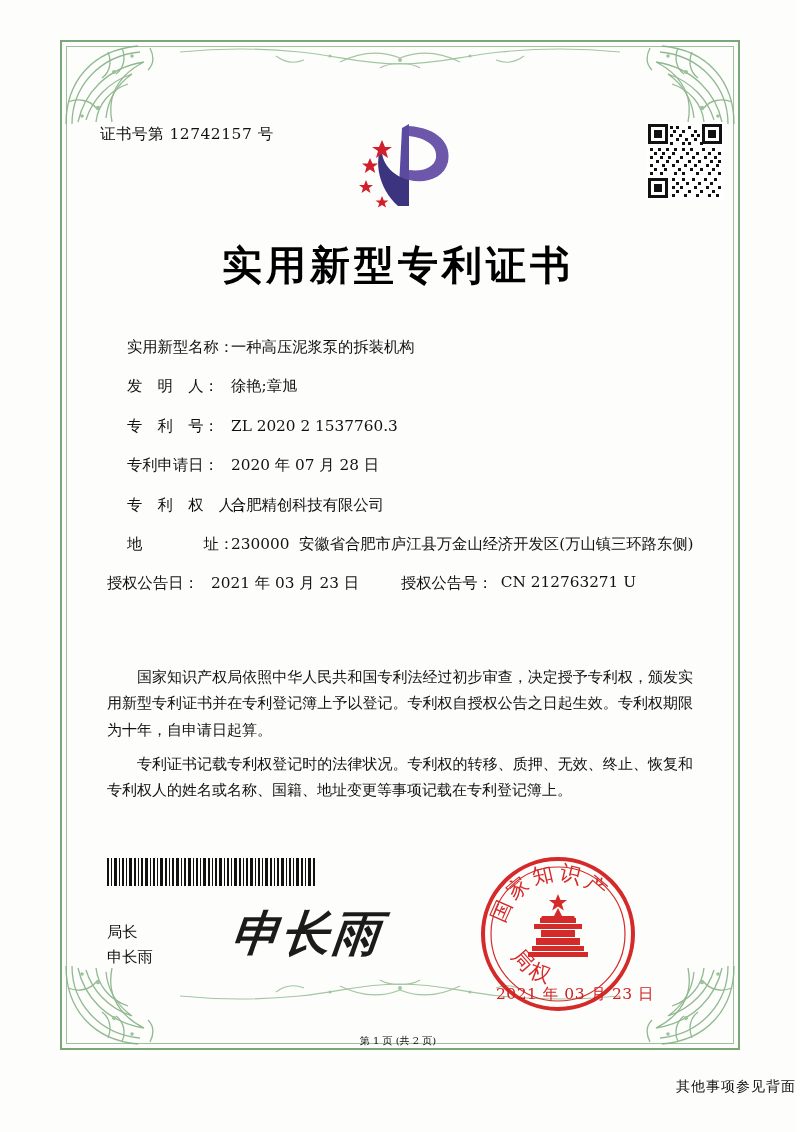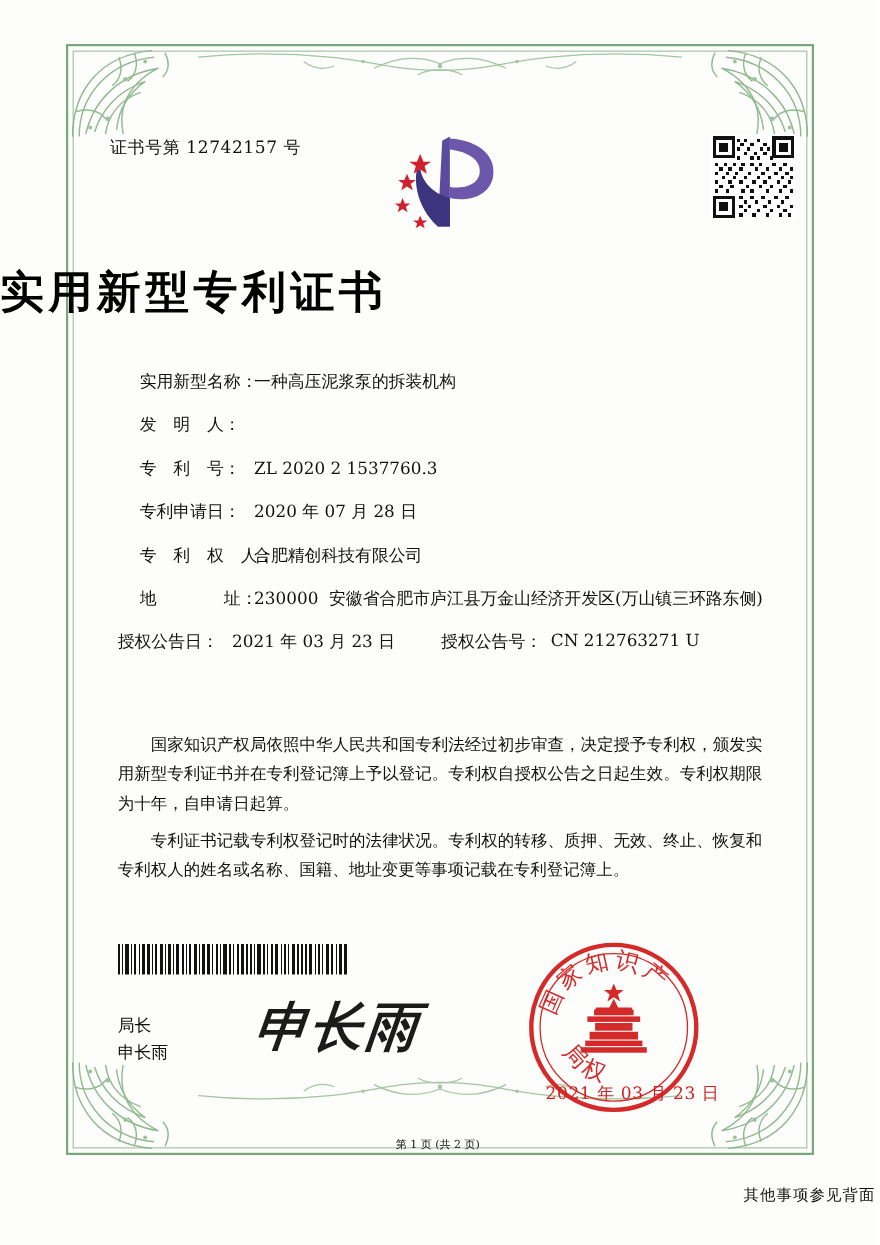--- a/index.html
+++ b/index.html
@@ -86,21 +86,21 @@
     left: 646px;
     top: 122px;
     width: 78px;
     height: 78px;
   }
 
   .title {
     position: absolute;
     left: 0; right: 0;
     top: 238px;
-    text-align: left;
+    text-align: center;
     font-size: 40px;
     font-weight: bold;
     letter-spacing: 4px;
     color: #000;
     font-family: "DejaVu Sans", "Liberation Sans", sans-serif;
   }
 
   
   .fields {
     position: absolute;
@@ -488,20 +488,21 @@
 
   <div class="fields">
 
     <div class="field-row">
       <div class="field-label">实用新型名称：</div>
       <div class="field-value">一种高压泥浆泵的拆装机构</div>
     </div>
 
     <div class="field-row">
       <div class="field-label">发　明　人：</div>
+      <div class="field-value">徐艳;章旭</div>
     </div>
 
     <div class="field-row">
       <div class="field-label">专　利　号：</div>
       <div class="field-value">ZL 2020 2 1537760.3</div>
     </div>
 
     <div class="field-row">
       <div class="field-label">专利申请日：</div>
       <div class="field-value">2020 年 07 月 28 日</div>

